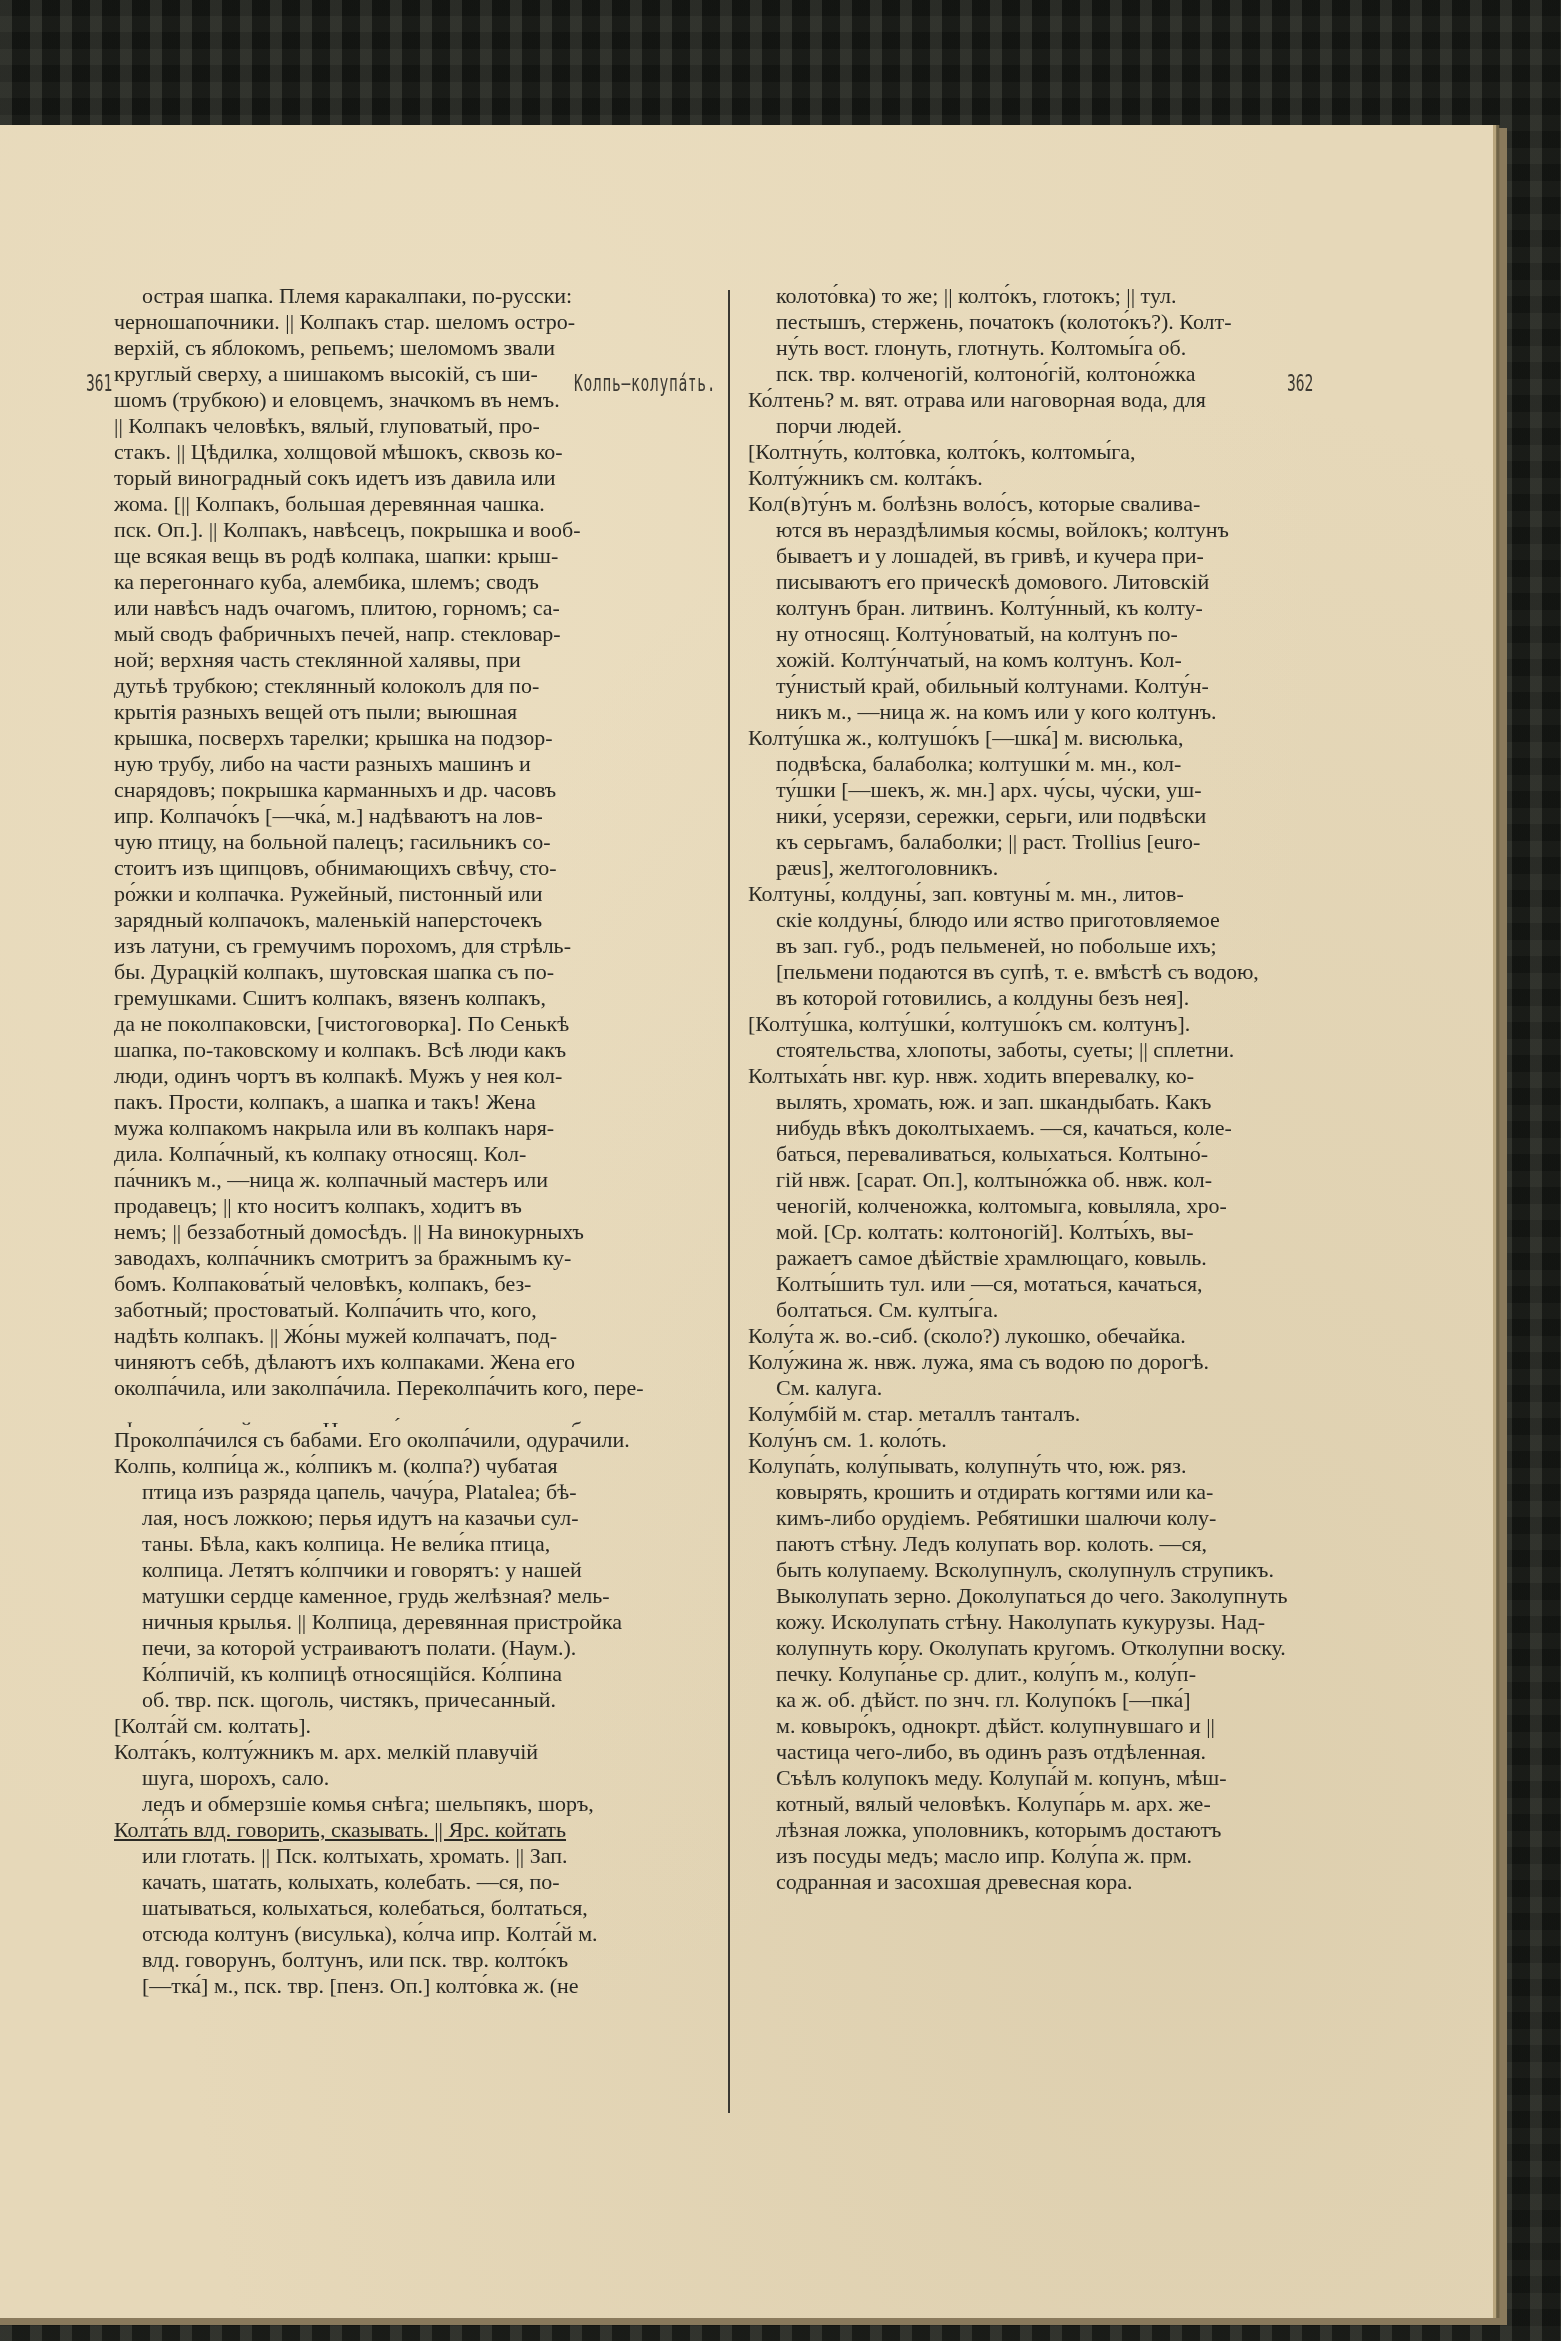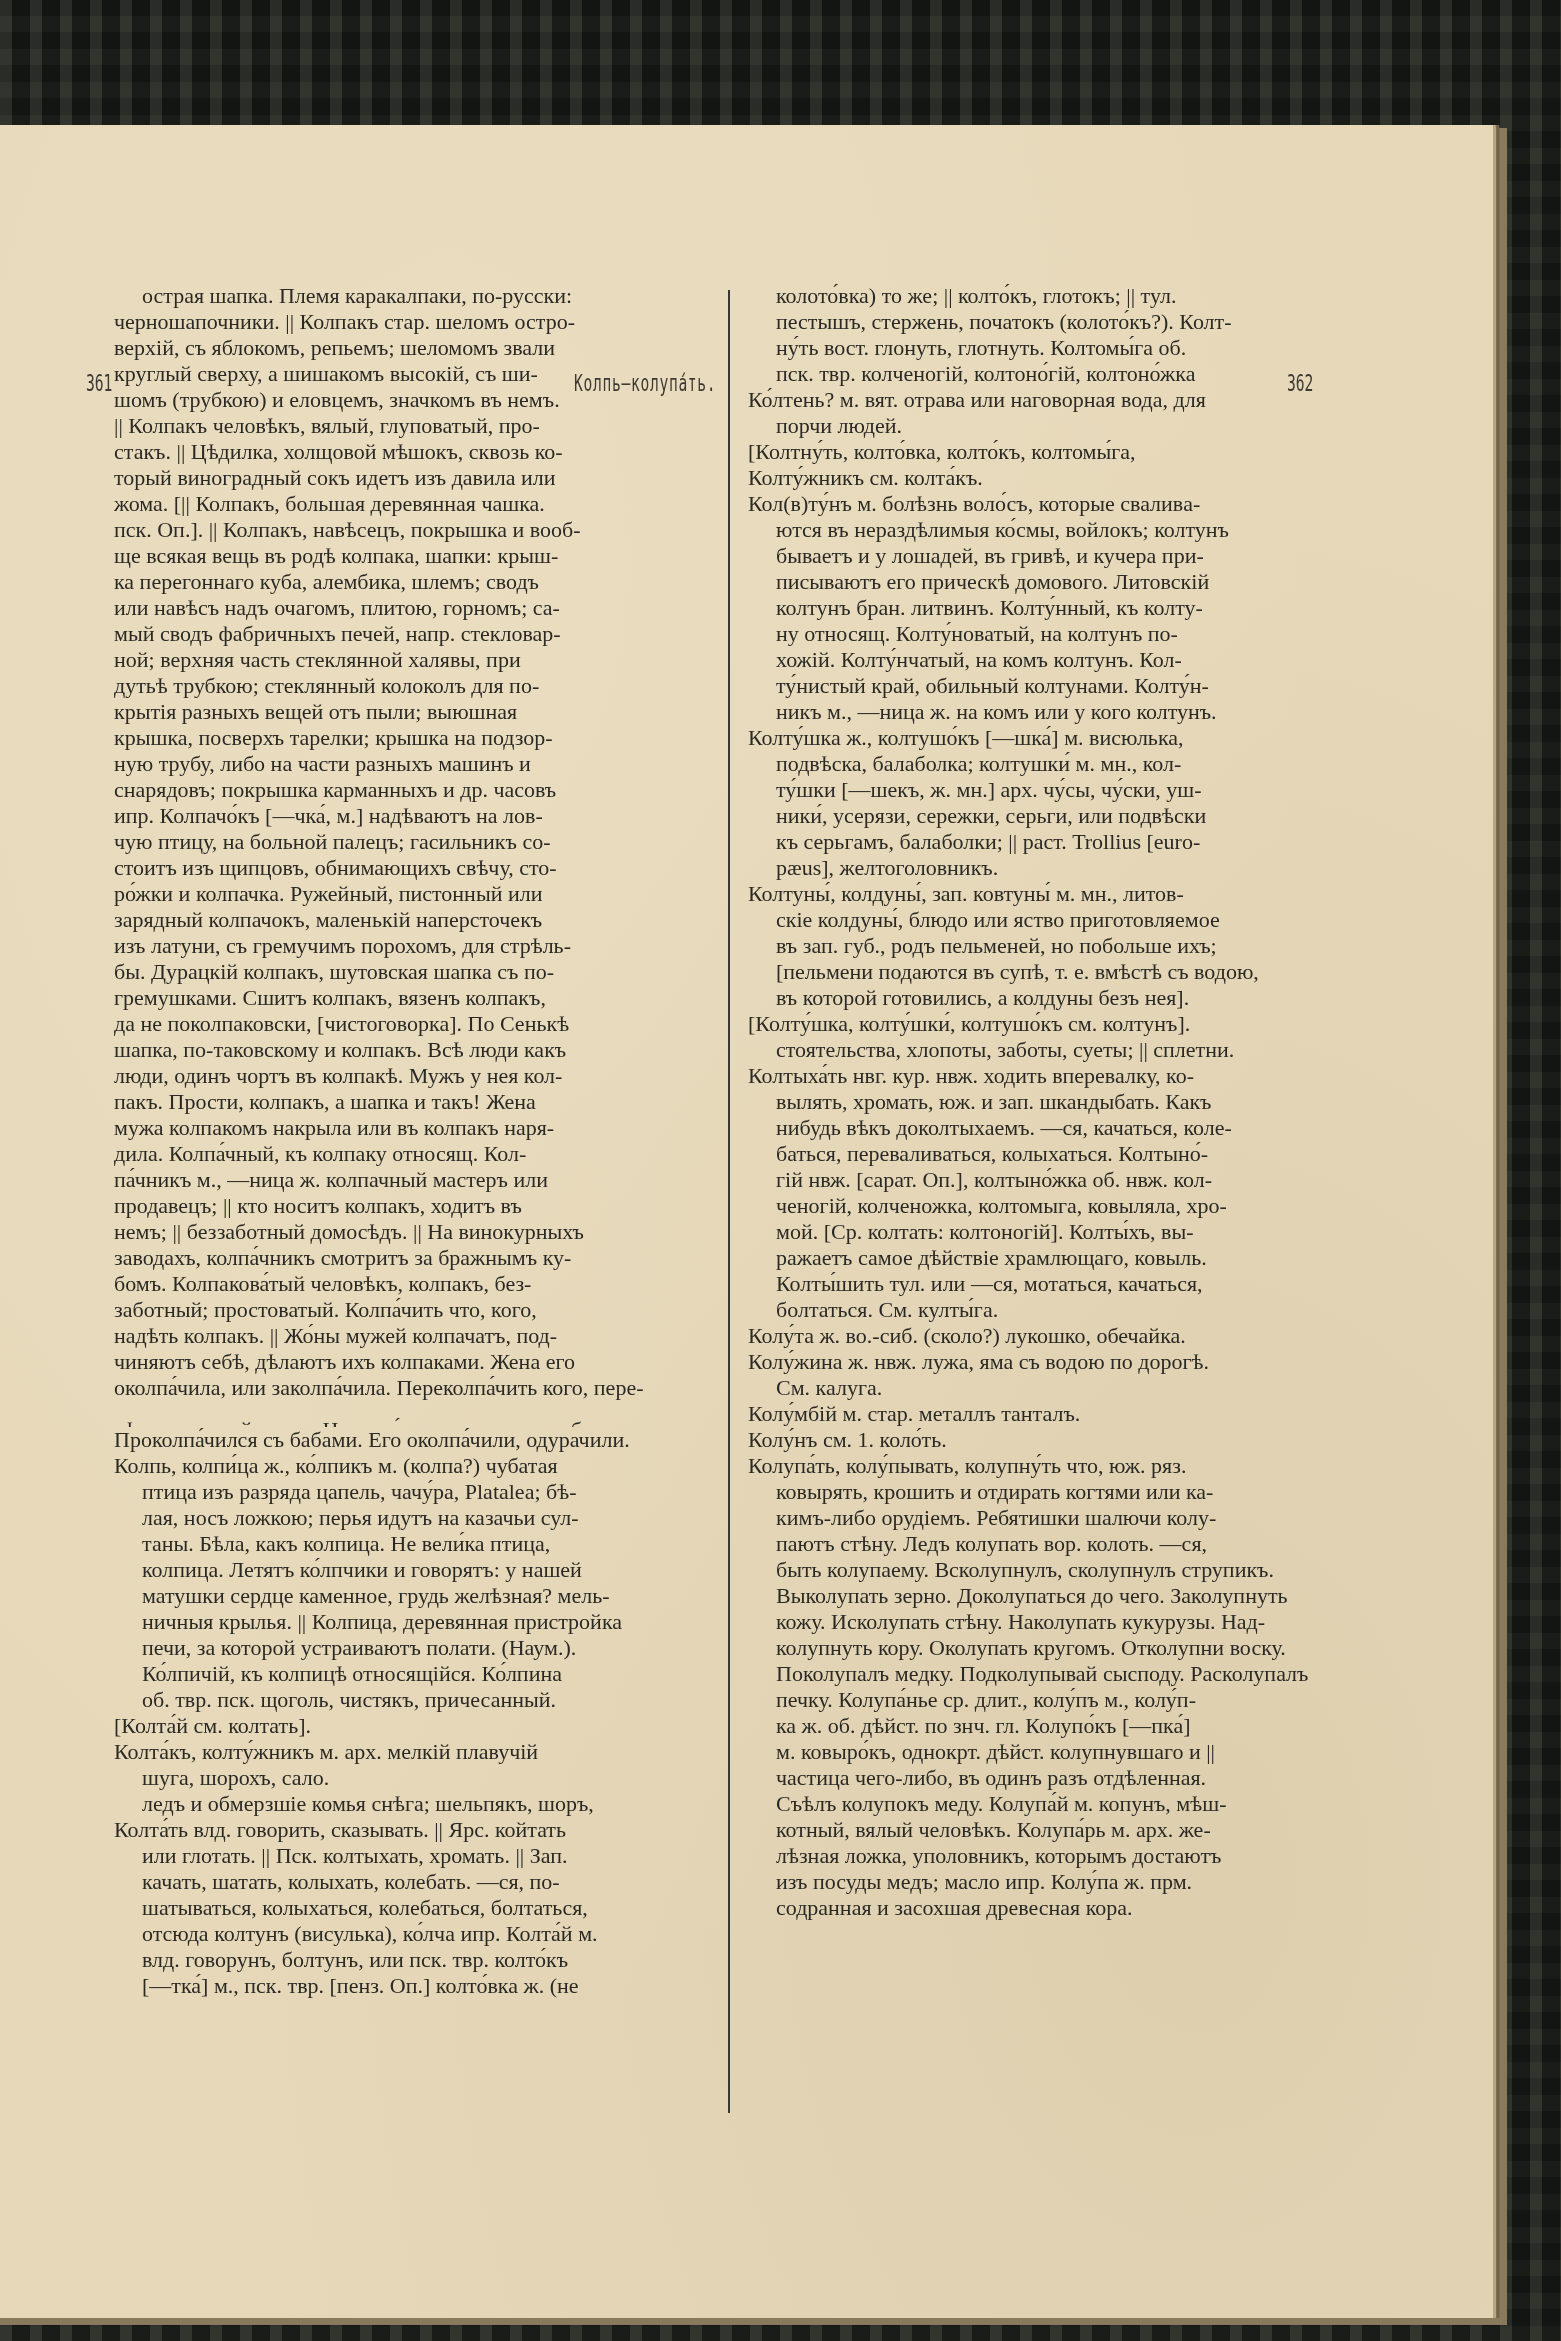--- a/index.html
+++ b/index.html
@@ -114,21 +114,21 @@
     <div class="line indent"><span class="t" style="transform: scaleX(1);">колпица. Летятъ ко́лпчики и говорятъ: у нашей</span></div>
     <div class="line indent"><span class="t" style="transform: scaleX(1);">матушки сердце каменное, грудь желѣзная? мель-</span></div>
     <div class="line indent"><span class="t" style="transform: scaleX(1);">ничныя крылья. || Колпица, деревянная пристройка</span></div>
     <div class="line indent"><span class="t" style="transform: scaleX(1);">печи, за которой устраиваютъ полати. (Наум.).</span></div>
     <div class="line indent"><span class="t" style="transform: scaleX(1);">Ко́лпичій, къ колпицѣ относящійся. Ко́лпина</span></div>
     <div class="line indent"><span class="t" style="transform: scaleX(1);">об. твр. пск. щоголь, чистякъ, причесанный.</span></div>
     <div class="line hang"><span class="t" style="transform: scaleX(1);">[Колта́й см. колтать].</span></div>
     <div class="line hang"><span class="t" style="transform: scaleX(1);">Колта́къ, колту́жникъ м. арх. мелкій плавучій</span></div>
     <div class="line indent"><span class="t" style="transform: scaleX(1);">шуга, шорохъ, сало.</span></div>
     <div class="line indent"><span class="t" style="transform: scaleX(1);">ледъ и обмерзшіе комья снѣга; шельпякъ, шоръ,</span></div>
-    <div class="line hang"><span class="t" style="transform: scaleX(1);">Колта́ть влд. говорить, сказывать. || Ярс. койтать</span></div>
+    <div class="line hang"><span class="t" style="transform: scaleX(1); text-decoration: underline;">Колта́ть влд. говорить, сказывать. || Ярс. койтать</span></div>
     <div class="line indent"><span class="t" style="transform: scaleX(1);">или глотать. || Пск. колтыхать, хромать. || Зап.</span></div>
     <div class="line indent"><span class="t" style="transform: scaleX(1);">качать, шатать, колыхать, колебать. —ся, по-</span></div>
     <div class="line indent"><span class="t" style="transform: scaleX(1);">шатываться, колыхаться, колебаться, болтаться,</span></div>
     <div class="line indent"><span class="t" style="transform: scaleX(1);">отсюда колтунъ (висулька), ко́лча ипр. Колта́й м.</span></div>
     <div class="line indent"><span class="t" style="transform: scaleX(1);">влд. говорунъ, болтунъ, или пск. твр. колто́къ</span></div>
     <div class="line indent"><span class="t" style="transform: scaleX(1);">[—тка́] м., пск. твр. [пенз. Оп.] колто́вка ж. (не</span></div>
   </div>
 <div class="divider"></div>
 <div class="col col-right" id="col-right">
     <div class="line indent"><span class="t" style="transform: scaleX(1);">колото́вка) то же; || колто́къ, глотокъ; || тул.</span></div>
@@ -177,21 +177,20 @@
     <div class="line hang"><span class="t" style="transform: scaleX(1);">Колу́мбій м. стар. металлъ танталъ.</span></div>
     <div class="line hang"><span class="t" style="transform: scaleX(1);">Колу́нъ см. 1. коло́ть.</span></div>
     <div class="line hang"><span class="t" style="transform: scaleX(1);">Колупа́ть, колу́пывать, колупну́ть что, юж. ряз.</span></div>
     <div class="line indent"><span class="t" style="transform: scaleX(1);">ковырять, крошить и отдирать когтями или ка-</span></div>
     <div class="line indent"><span class="t" style="transform: scaleX(1);">кимъ-либо орудіемъ. Ребятишки шалючи колу-</span></div>
     <div class="line indent"><span class="t" style="transform: scaleX(1);">паютъ стѣну. Ледъ колупать вор. колоть. —ся,</span></div>
     <div class="line indent"><span class="t" style="transform: scaleX(1);">быть колупаему. Всколупнулъ, сколупнулъ струпикъ.</span></div>
     <div class="line indent"><span class="t" style="transform: scaleX(1);">Выколупать зерно. Доколупаться до чего. Заколупнуть</span></div>
     <div class="line indent"><span class="t" style="transform: scaleX(1);">кожу. Исколупать стѣну. Наколупать кукурузы. Над-</span></div>
     <div class="line indent"><span class="t" style="transform: scaleX(1);">колупнуть кору. Околупать кругомъ. Отколупни воску.</span></div>
-    <div class="line indent"><span class="t" style="transform: scaleX(1);">Поколупалъ медку. Подколупывай сысподу. Расколупалъ</span></div>
     <div class="line indent"><span class="t" style="transform: scaleX(1);">печку. Колупа́нье ср. длит., колу́пъ м., колу́п-</span></div>
     <div class="line indent"><span class="t" style="transform: scaleX(1);">ка ж. об. дѣйст. по знч. гл. Колупо́къ [—пка́]</span></div>
     <div class="line indent"><span class="t" style="transform: scaleX(1);">м. ковыро́къ, однокрт. дѣйст. колупнувшаго и ||</span></div>
     <div class="line indent"><span class="t" style="transform: scaleX(1);">частица чего-либо, въ одинъ разъ отдѣленная.</span></div>
     <div class="line indent"><span class="t" style="transform: scaleX(1);">Съѣлъ колупокъ меду. Колупа́й м. копунъ, мѣш-</span></div>
     <div class="line indent"><span class="t" style="transform: scaleX(1);">котный, вялый человѣкъ. Колупа́рь м. арх. же-</span></div>
     <div class="line indent"><span class="t" style="transform: scaleX(1);">лѣзная ложка, уполовникъ, которымъ достаютъ</span></div>
     <div class="line indent"><span class="t" style="transform: scaleX(1);">изъ посуды медъ; масло ипр. Колу́па ж. прм.</span></div>
     <div class="line indent"><span class="t" style="transform: scaleX(1);">содранная и засохшая древесная кора.</span></div>
   </div>

